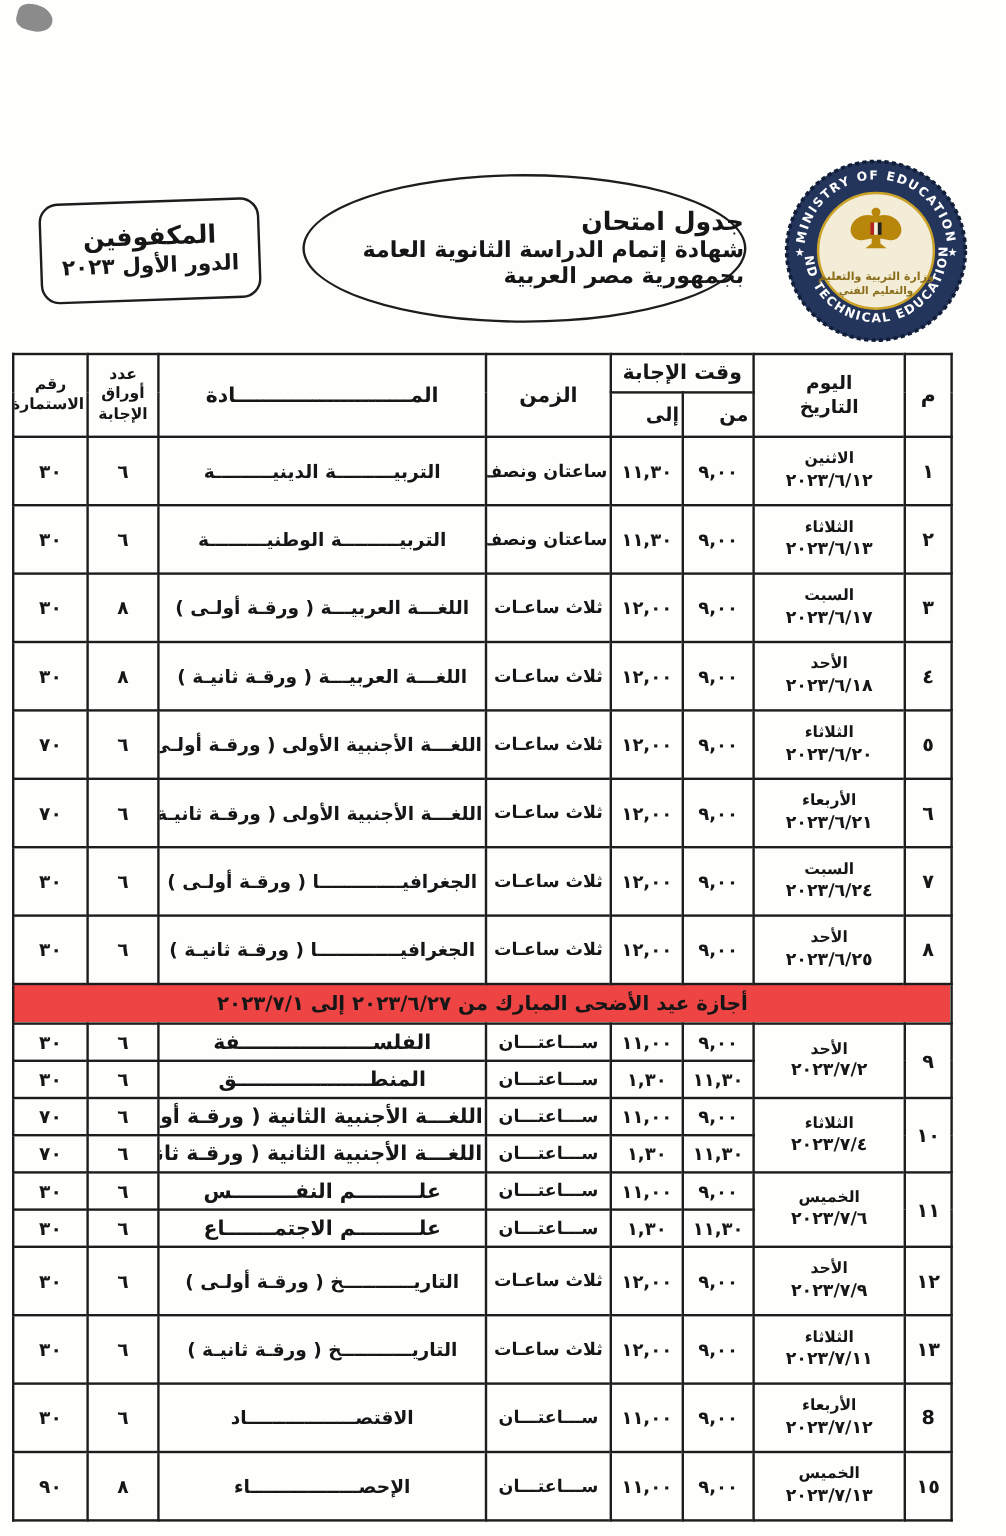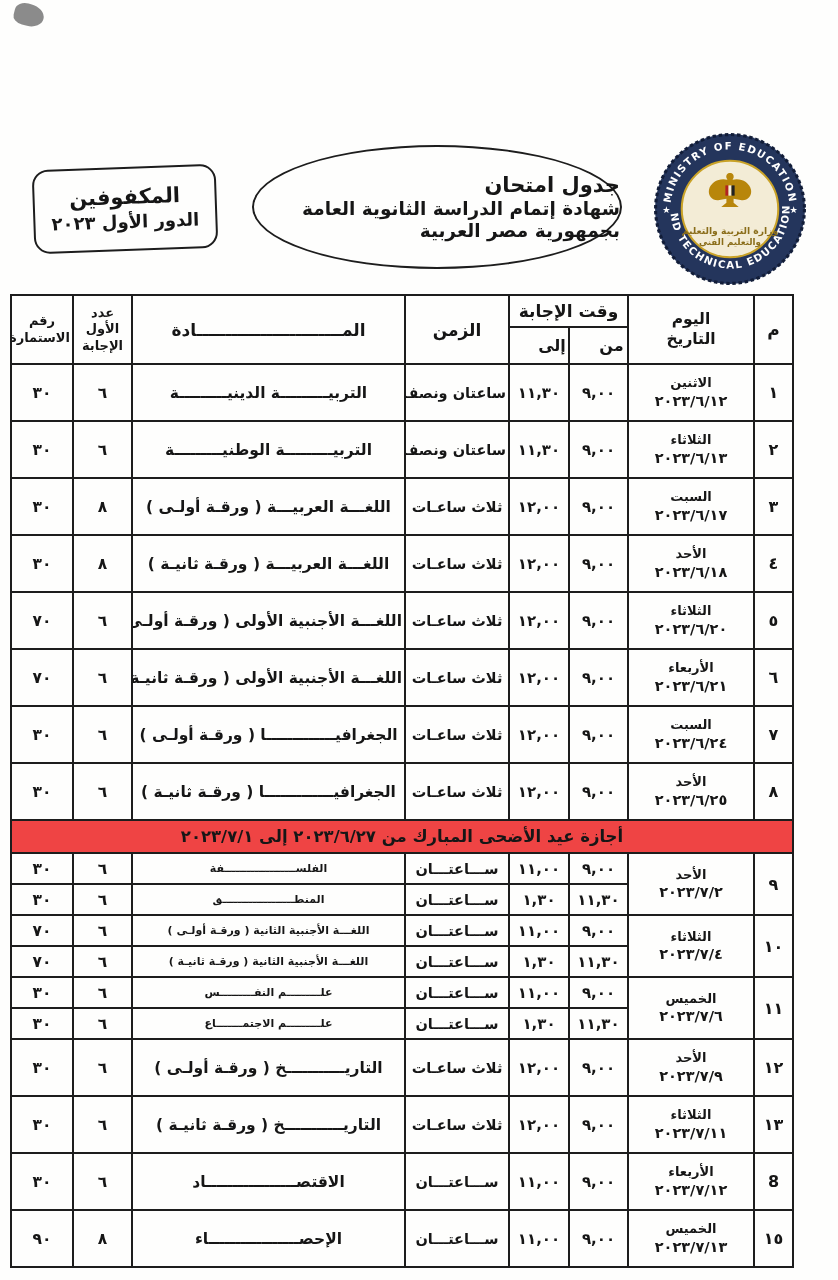--- a/index.html
+++ b/index.html
@@ -40,21 +40,21 @@
   th.small-h .hline{font-size:13px;line-height:1.25;}
   tr.row-single td{height:53px;}
   tr.row-sub td{height:27px;}
   tr.holiday-row td{height:29px;font-size:16.5px;background:#ef4444;}
   td.col-no{font-size:16px;}
   td.col-day .day-name{font-size:13px;line-height:1.2;}
   td.col-day .exam-date{font-size:14.5px;line-height:1.2;margin-top:2px;}
   td.col-time{font-size:15px;}
   td.col-duration{font-size:14.5px;}
   td.col-subject{font-size:15.5px;}
-  tr.row-sub td.col-subject{font-size:11px;}
+  tr.row-sub td.col-subject{font-size:17px;}
   td.col-papers,td.col-form{font-size:15.5px;}
 </style>
 </head>
 <body>
 
 <div class="page">
 
   <div class="artifact"></div>
 
   <div class="corner-box">
@@ -106,21 +106,21 @@
         <th rowspan="2">م</th>
         <th rowspan="2">
           <div class="hline">اليوم</div>
           <div class="hline">التاريخ</div>
         </th>
         <th colspan="2">وقت الإجابة</th>
         <th rowspan="2">الزمن</th>
         <th rowspan="2">المـــــــــــــــــــــــــادة</th>
         <th rowspan="2" class="small-h">
           <div class="hline">عدد</div>
-          <div class="hline">الأول</div>
+          <div class="hline">أوراق</div>
           <div class="hline">الإجابة</div>
         </th>
         <th rowspan="2" class="small-h">
           <div class="hline">رقم</div>
           <div class="hline">الاستمارة</div>
         </th>
       </tr>
       <tr class="h2">
         <th>من</th>
         <th>إلى</th>

